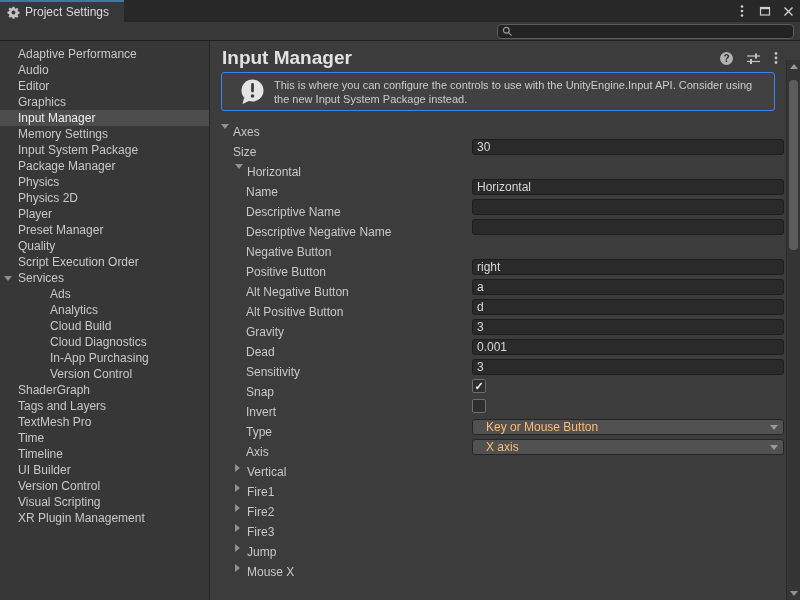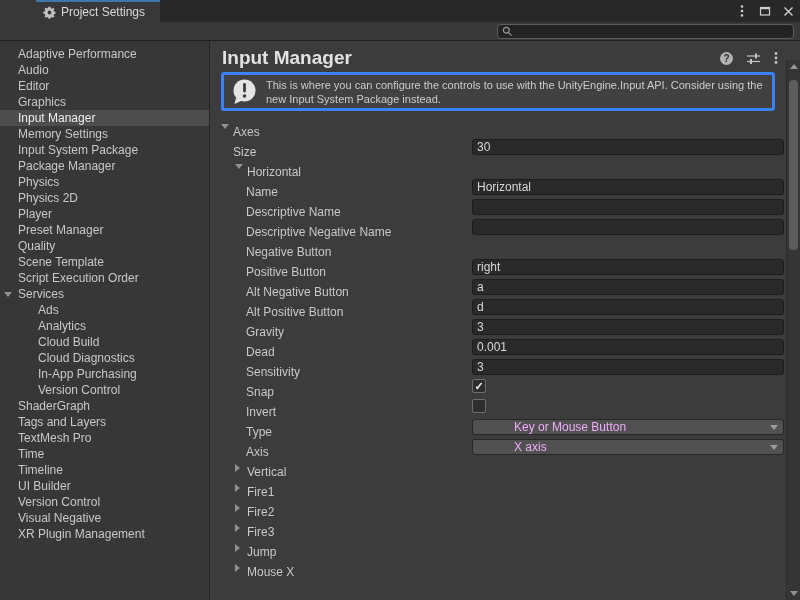--- a/index.html
+++ b/index.html
@@ -3,21 +3,21 @@
 <meta charset="utf-8">
 <style>
   html,body { margin:0; padding:0; background:#282828; }
   .window {
     position:relative; width:800px; height:600px; overflow:hidden;
     background:#383838; font-family:"Liberation Sans", sans-serif;
     -webkit-font-smoothing:antialiased;
   }
 
   
-  .tabstrip { position:absolute; top:0; left:0; right:0; height:22px; background:#282828;margin-left:36px; }
+  .tabstrip { position:absolute; top:0; left:0; right:0; height:22px; background:#282828; }
   .tab {
     position:absolute; top:0; left:0; width:124px; height:22px; box-sizing:border-box;
     background:#383838; border-top:2px solid #4176ac;
     display:flex; align-items:center; gap:5px; padding-left:7px;
   }
   .tab-label { font-size:12px; color:#d9d9d9; white-space:nowrap; }
   .win-controls { position:absolute; top:0; right:5px; height:22px; display:flex; align-items:center; gap:9px; }
   .win-btn { display:flex; align-items:center; justify-content:center; width:14px; height:14px; }
 
   
@@ -33,36 +33,36 @@
   }
 
   
   .body { position:absolute; top:41px; left:0; right:0; bottom:0; display:flex; }
   .sidebar {
     width:210px; box-sizing:border-box; background:#373737;
     border-right:1px solid #262626; padding-top:5px; overflow:hidden; flex:none;
   }
   .side-item { position:relative; height:16px; line-height:16px; font-size:12px; color:#c8c8c8; padding-left:18px; white-space:nowrap; }
   .side-item.selected { background:#4d4d4d; color:#eeeeee; }
-  .side-item.child { padding-left:38px; }
+  .side-item.child { padding-left:50px; }
   .side-item .fold { position:absolute; left:4px; top:6px; }
 
   .main { position:relative; flex:1; background:#3c3c3c; overflow:hidden; }
   .main-header { position:absolute; top:2px; left:12px; right:22px; height:30px; display:flex; align-items:center; }
   .main-title { font-size:19px; font-weight:bold; color:#e2e2e2; }
   .header-icons { margin-left:auto; display:flex; align-items:center; gap:13px; }
   .help-icon {
     width:13px; height:13px; border-radius:50%; background:#b2b2b2; color:#2d2d2d;
     font-size:10px; font-weight:bold; text-align:center; line-height:13px;
   }
 
   .infobox {
     position:absolute; top:31px; left:11px; width:554px; height:39px; box-sizing:border-box;
-    background:#414141; border:3px solid #3b82f6; border-radius:3px;
-    display:flex; align-items:center; gap:8px; padding-left:7px;
+    background:#414141; border:1px solid #3b82f6; border-radius:3px;
+    display:flex; align-items:center; gap:8px; padding-left:17px;
   }
   .infobox-text { font-size:11px; line-height:14px; color:#cccccc; padding-right:8px; }
 
   
   .rows { position:absolute; top:76px; left:0; right:15px; }
   .row { position:relative; height:20px; }
   .row-label { position:absolute; top:8px; font-size:12px; color:#c8c8c8; white-space:nowrap; }
   .row .fold { position:absolute; top:7px; }
   .fold0-arrow { left:11px; } .fold0-label { left:23px; }
   .fold1-arrow { left:25px; } .fold1-label { left:37px; }
@@ -81,21 +81,21 @@
   .checkbox {
     position:absolute; left:262px; top:2px; width:14px; height:14px; box-sizing:border-box;
     background:#2e2e2e; border:1px solid #6e6e6e; border-radius:2px;
     text-align:center; font-size:11px; line-height:12px; font-weight:bold; color:#ececec;
   }
   .dropdown {
     position:absolute; left:262px; top:2px; width:312px; height:16px; box-sizing:border-box;
     background:#515151; border:1px solid #262626; border-radius:3px;
     display:flex; align-items:center;
   }
-  .dropdown-value { font-size:12px; color:#f0abfc; padding-left:13px; white-space:nowrap; overflow:hidden;margin-left:28px; }
+  .dropdown-value { font-size:12px; color:#fdba74; padding-left:13px; white-space:nowrap; overflow:hidden; }
   .dropdown .tri-down { position:absolute; right:5px; top:5px; border-top-color:#9a9a9a; }
 
   
   .scrollbar {
     position:absolute; top:19px; bottom:0; right:0; width:14px; box-sizing:border-box;
     background:#353535; border-left:1px solid #2c2c2c;
   }
   .scroll-thumb { position:absolute; left:2px; top:20px; width:9px; height:170px; border-radius:4px; background:#5c5c5c; }
   .scroll-up   { position:absolute; top:4px; left:3px; }
   .scroll-down { position:absolute; bottom:4px; left:3px; }
@@ -157,37 +157,36 @@
         <div class="side-item"><span>Graphics</span></div>
         <div class="side-item selected"><span>Input Manager</span></div>
         <div class="side-item"><span>Memory Settings</span></div>
         <div class="side-item"><span>Input System Package</span></div>
         <div class="side-item"><span>Package Manager</span></div>
         <div class="side-item"><span>Physics</span></div>
         <div class="side-item"><span>Physics 2D</span></div>
         <div class="side-item"><span>Player</span></div>
         <div class="side-item"><span>Preset Manager</span></div>
         <div class="side-item"><span>Quality</span></div>
-        <div class="side-item"><span>Scene Template</span></div>
         <div class="side-item"><span>Script Execution Order</span></div>
         <div class="side-item"><span class="fold tri-down"></span><span>Services</span></div>
         <div class="side-item child"><span>Ads</span></div>
         <div class="side-item child"><span>Analytics</span></div>
         <div class="side-item child"><span>Cloud Build</span></div>
         <div class="side-item child"><span>Cloud Diagnostics</span></div>
         <div class="side-item child"><span>In-App Purchasing</span></div>
         <div class="side-item child"><span>Version Control</span></div>
         <div class="side-item"><span>ShaderGraph</span></div>
         <div class="side-item"><span>Tags and Layers</span></div>
         <div class="side-item"><span>TextMesh Pro</span></div>
         <div class="side-item"><span>Time</span></div>
         <div class="side-item"><span>Timeline</span></div>
         <div class="side-item"><span>UI Builder</span></div>
         <div class="side-item"><span>Version Control</span></div>
-        <div class="side-item"><span>Visual Negative</span></div>
+        <div class="side-item"><span>Visual Scripting</span></div>
         <div class="side-item"><span>XR Plugin Management</span></div>
       </div>
 
     <div class="main">
 
       <div class="main-header">
         <span class="main-title">Input Manager</span>
         <span class="header-icons">
           <span class="help-icon">?</span>
           <span style="display:flex;">

